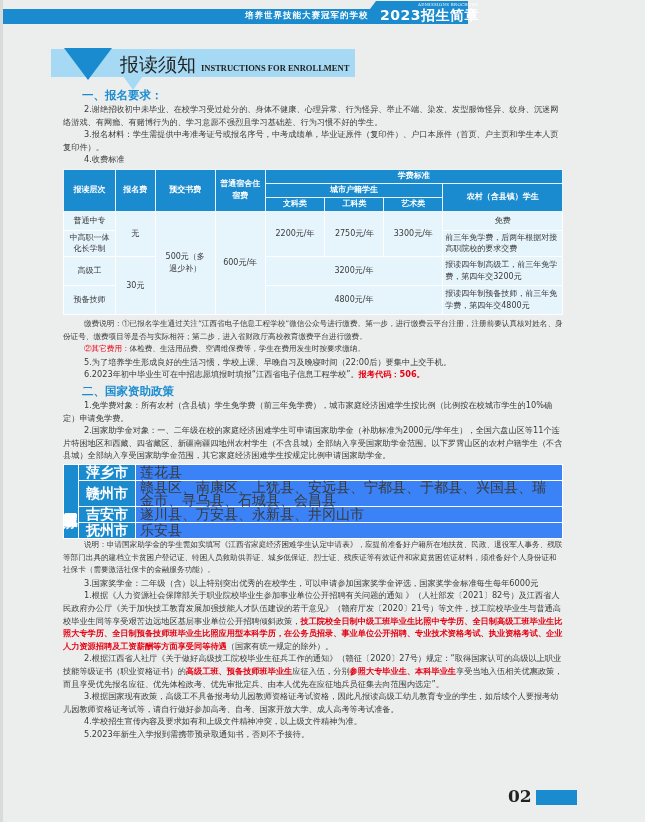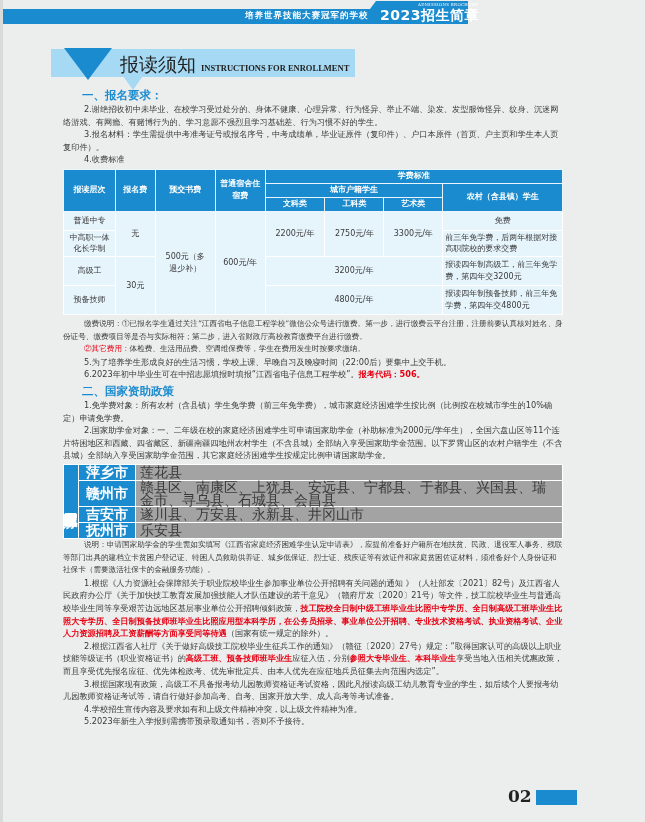--- a/index.html
+++ b/index.html
@@ -21,21 +21,21 @@
   .red{color:#e60012;font-weight:bold;}
   .redl{color:#e60012;}
   .serif{font-family:"DejaVu Serif","Liberation Serif",serif;font-size:7.6px;}
   table{border-collapse:collapse;width:500px;font-size:8px;text-align:center;}
   .fee th{background:#1a8bce;color:#fff;font-weight:bold;border:1px solid #e9f4fb;height:13px;padding:0;}
   .fee td{background:#e6f4fc;border:1px solid #fff;padding:1px 2px;line-height:11.5px;height:14px;}
   .fee td.left{text-align:left;}
   .region td{border:1px solid #fff;height:15px;padding:0 4px;font-size:14px;}
   .region td.lbl{background:#1a8bce;color:#fff;font-weight:bold;width:14px;text-align:center;line-height:10px;padding:0;}
   .region td.city{background:#1a8bce;color:#fff;font-weight:bold;width:48px;text-align:center;}
-  .region td.val{background:#a3a3a3;text-align:left;}
+  .region td.val{background:#3b82f6;text-align:left;}
   .page-no{position:absolute;left:508px;top:786px;font-size:17px;font-weight:bold;font-family:"DejaVu Serif","Liberation Serif",serif;color:#222;}
   .page-bar{position:absolute;left:536px;top:790px;width:41px;height:15px;background:#1a8bce;}
 </style>
 </head>
 <body>
 
 <div class="left-edge"></div>
 
 <div class="topbar"></div>
 <div class="slogan">培养世界技能大赛冠军的学校</div>
@@ -136,20 +136,21 @@
       <td class="val">遂川县、万安县、永新县、井冈山市</td>
     </tr>
     <tr>
       <td class="city">抚州市</td>
       <td class="val">乐安县</td>
     </tr>
   </tbody>
     </table>
 
   <p class="serif" style="">说明：申请国家助学金的学生需如实填写《江西省家庭经济困难学生认定申请表》，应提前准备好户籍所在地扶贫、民政、退役军人事务、残联等部门出具的建档立卡贫困户登记证、特困人员救助供养证、城乡低保证、烈士证、残疾证等有效证件和家庭贫困佐证材料，须准备好个人身份证和社保卡（需要激活社保卡的金融服务功能）。</p>
+  <p>3.国家奖学金：二年级（含）以上特别突出优秀的在校学生，可以申请参加国家奖学金评选，国家奖学金标准每生每年6000元</p>
 
   <p><span>1.根据《人力资源社会保障部关于职业院校毕业生参加事业单位公开招聘有关问题的通知 》（人社部发〔2021〕82号）及江西省人民政府办公厅《关于加快技工教育发展加强技能人才队伍建设的若干意见》（赣府厅发〔2020〕21号）等文件，技工院校毕业生与普通高校毕业生同等享受艰苦边远地区基层事业单位公开招聘倾斜政策，</span><span class="red">技工院校全日制中级工班毕业生比照中专学历、全日制高级工班毕业生比照大专学历、全日制预备技师班毕业生比照应用型本科学历，在公务员招录、事业单位公开招聘、专业技术资格考试、执业资格考试、企业人力资源招聘及工资薪酬等方面享受同等待遇</span><span>（国家有统一规定的除外）。</span></p>
   <p><span>2.根据江西省人社厅《关于做好高级技工院校毕业生征兵工作的通知》（赣征〔2020〕27号）规定：“取得国家认可的高级以上职业技能等级证书（职业资格证书）的</span><span class="red">高级工班、预备技师班毕业生</span><span>应征入伍，分别</span><span class="red">参照大专毕业生、本科毕业生</span><span>享受当地入伍相关优惠政策，而且享受优先报名应征、优先体检政考、优先审批定兵、由本人优先在应征地兵员征集去向范围内选定”。</span></p>
   <p>3.根据国家现有政策，高级工不具备报考幼儿园教师资格证考试资格，因此凡报读高级工幼儿教育专业的学生，如后续个人要报考幼儿园教师资格证考试等，请自行做好参加高考、自考、国家开放大学、成人高考等考试准备。</p>
   <p>4.学校招生宣传内容及要求如有和上级文件精神冲突，以上级文件精神为准。</p>
   <p>5.2023年新生入学报到需携带预录取通知书，否则不予接待。</p>
 </div>
 
 <div class="page-no">02</div>
 <div class="page-bar"></div>

